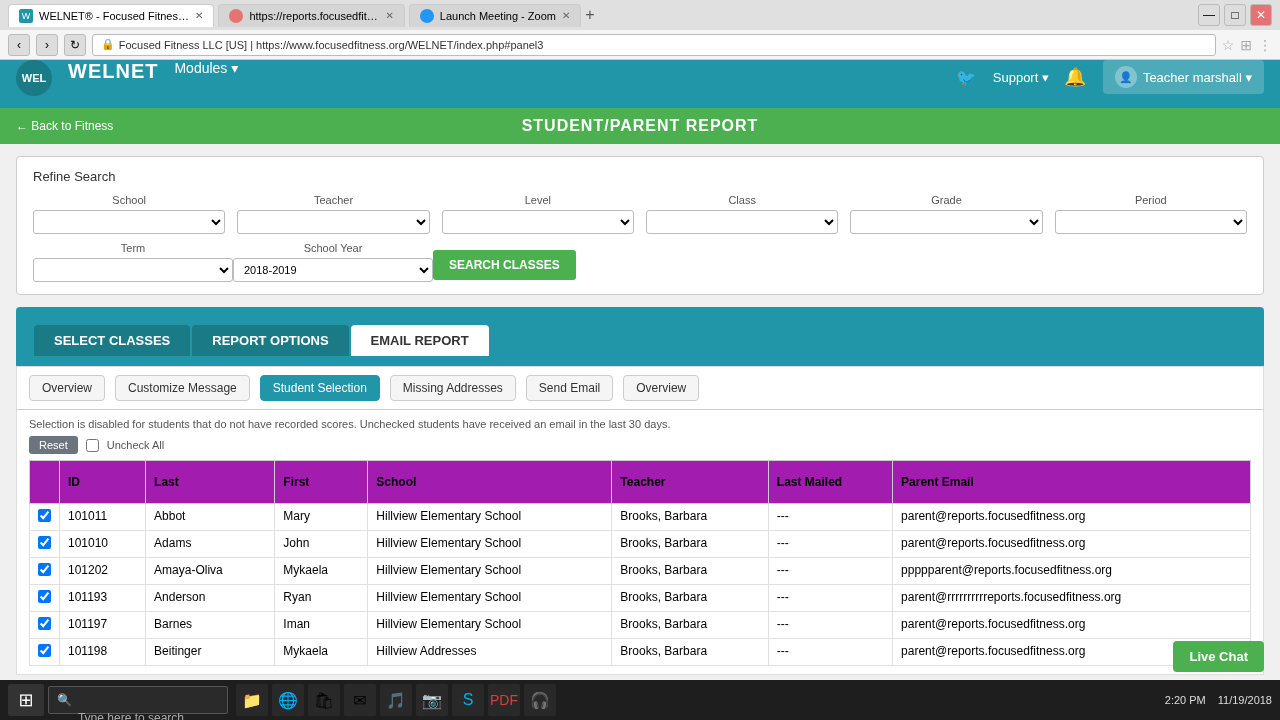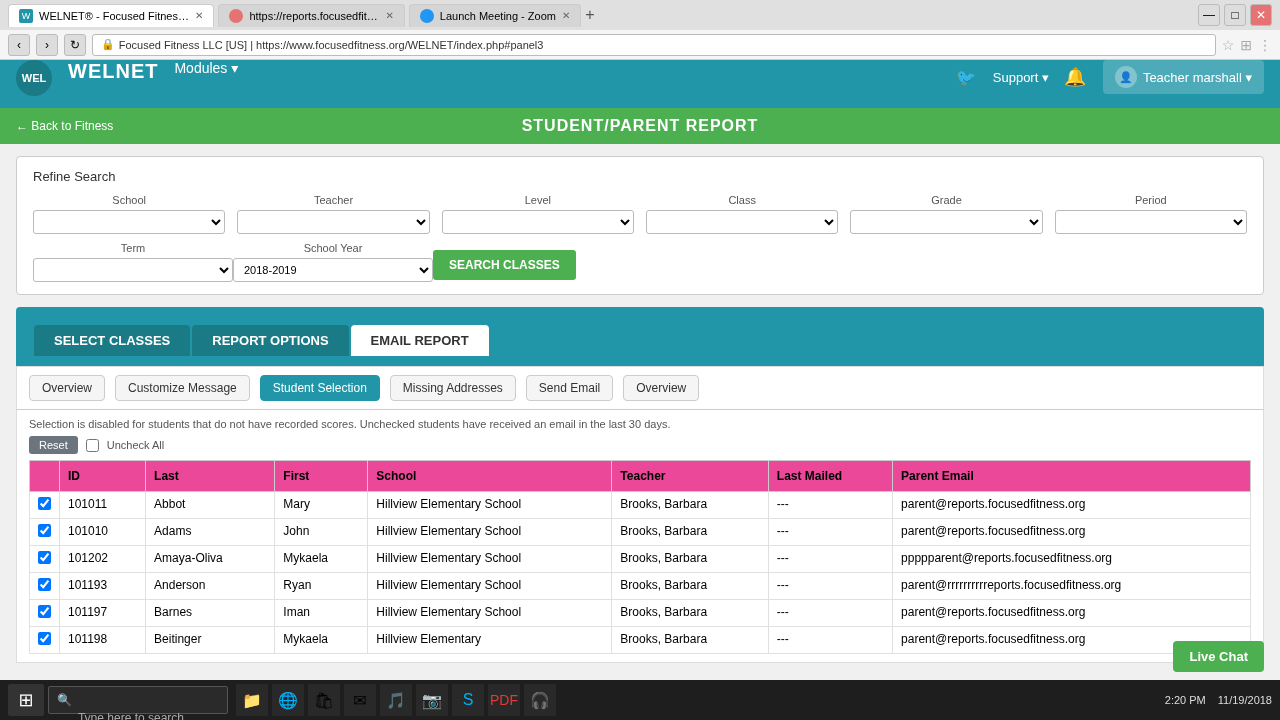--- a/index.html
+++ b/index.html
@@ -62,21 +62,21 @@
     .sub-tab.active { background: #2196a8; color: #fff; border-color: #2196a8; }
 
     
     .table-section { background: #fff; border: 1px solid #ddd; border-top: none; padding: 8px 12px; }
     .table-info { font-size: 11px; color: #555; margin-bottom: 6px; }
     .table-controls { display: flex; align-items: center; gap: 8px; margin-bottom: 6px; }
     .reset-btn { background: #6c757d; color: #fff; border: none; border-radius: 3px; padding: 3px 10px; font-size: 11px; cursor: pointer; }
     .uncheck-all { font-size: 11px; color: #555; cursor: pointer; }
 
     .data-table { width: 100%; border-collapse: collapse; font-size: 12px; }
-    .data-table th { background: #ec4899; border: 1px solid #ccc; padding: 8px 8px; text-align: left; font-weight: bold; font-size: 12px; }
+    .data-table th { background: #a21caf; border: 1px solid #ccc; padding: 14px 8px; text-align: left; font-weight: bold; font-size: 12px; }
     .data-table td { border: 1px solid #e0e0e0; padding: 5px 8px; vertical-align: top; }
     .checkbox-col { width: 20px; }
     .checkbox { width: 13px; height: 13px; }
 
     
     .taskbar { background: #1e1e1e; height: 40px; display: flex; align-items: center; padding: 0 8px; gap: 4px; position: fixed; bottom: 0; left: 0; width: 1280px; }
     .taskbar-start { background: #333; border: none; color: #fff; width: 36px; height: 32px; border-radius: 2px; cursor: pointer; display: flex; align-items: center; justify-content: center; font-size: 18px; }
     .taskbar-search { background: #2a2a2a; border: 1px solid #555; color: #aaa; border-radius: 2px; height: 28px; padding: 0 8px; font-size: 12px; width: 180px; display: flex; align-items: center; gap: 6px; }
     .taskbar-icons { display: flex; gap: 4px; margin-left: 4px; }
     .taskbar-icon { width: 32px; height: 32px; display: flex; align-items: center; justify-content: center; background: rgba(255,255,255,0.05); border-radius: 2px; cursor: pointer; }
@@ -292,21 +292,21 @@
     <td>Hillview Elementary School</td>
     <td>Brooks, Barbara</td>
     <td>---</td>
     <td>parent@reports.focusedfitness.org</td>
   </tr>
               <tr>
     <td class="checkbox-col"><input type="checkbox" class="checkbox" checked="" style=""></td>
     <td>101198</td>
     <td>Beitinger</td>
     <td>Mykaela</td>
-    <td>Hillview Elementary</td>
+    <td>Hillview Addresses</td>
     <td>Brooks, Barbara</td>
     <td>---</td>
     <td>parent@reports.focusedfitness.org</td>
   </tr>
             </tbody>
         </table>
       </div>
     </div>
 
   </div>

